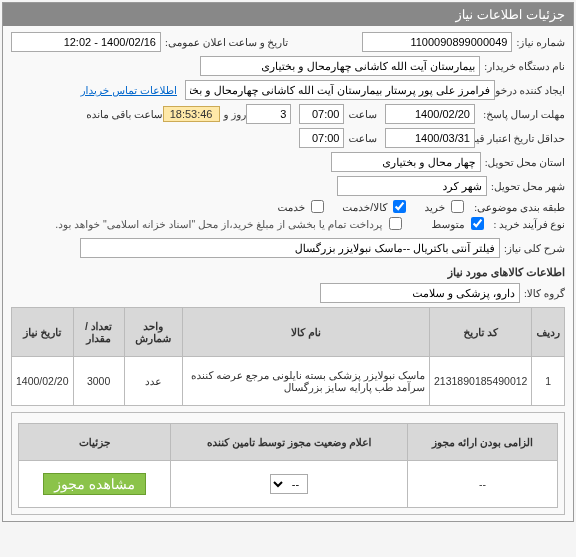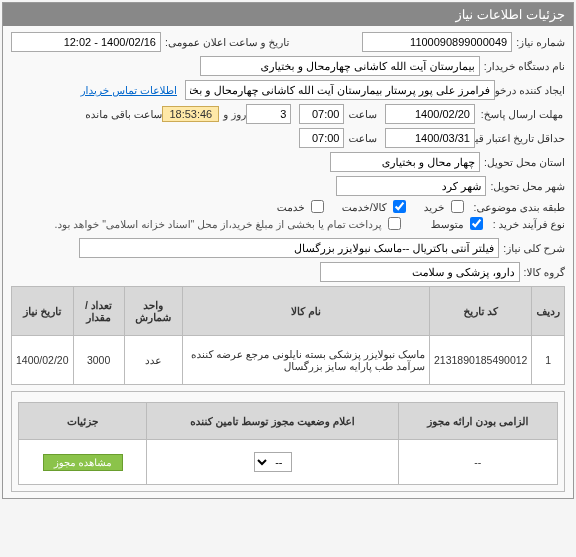--- a/index.html
+++ b/index.html
@@ -26,24 +26,25 @@
     padding: 6px 8px;
     background: #f9f9f9;
   }
   .row {
     display: flex;
     align-items: center;
     margin-bottom: 4px;
     flex-wrap: wrap;
   }
   .label {
-    text-align: center;
+    text-align: right;
     padding-left: 4px;
     white-space: nowrap;
     font-size: 10.5px;
+    font-family: Liberation Serif, serif;
   }
   .input {
     border: 1px solid #aaa;
     background: #fff;
     padding: 2px 4px;
     font-size: 11px;
     height: 20px;
     font-family: inherit;
   }
   .input-wide { width: 280px; }
@@ -89,21 +90,21 @@
     background: #ffe9a8;
     border: 1px solid #ccaa55;
     padding: 1px 6px;
     font-size: 11px;
   }
   .small-note { font-size: 10px; color: #555; margin-left: 24px; }
   .btn {
     background: #e8e8e8;
     border: 1px solid #999;
     padding: 2px 10px;
-    font-size: 10px;
+    font-size: 14px;
     cursor: pointer;
     font-family: inherit;
   }
   .btn-green {
     background: #8bc34a;
     color: #fff;
     border: 1px solid #6a9e2e;
   }
   .select {
     border: 1px solid #aaa;
@@ -201,20 +202,21 @@
         <div class="gap"></div>
       <input type="checkbox" style="">
       <label class="small-note">پرداخت تمام یا بخشی از مبلغ خرید،از محل "اسناد خزانه اسلامی" خواهد بود.</label>
     </div>
 
     <div class="row" style="margin-top:8px">
       <span class="label">شرح کلی نیاز:</span>
       <input class="input" style="width: 420px;" value="فیلتر آنتی باکتریال --ماسک نبولایزر بزرگسال">
     </div>
 
+    <div class="section-title">اطلاعات کالاهای مورد نیاز</div>
 
     <div class="row">
       <span class="label">گروه کالا:</span>
       <input class="input input-med" style="width: 200px;" readonly="" value="دارو، پزشکی و سلامت">
     </div>
 
     <table class="data">
       <thead>
         <tr>
           <th>ردیف</th>

